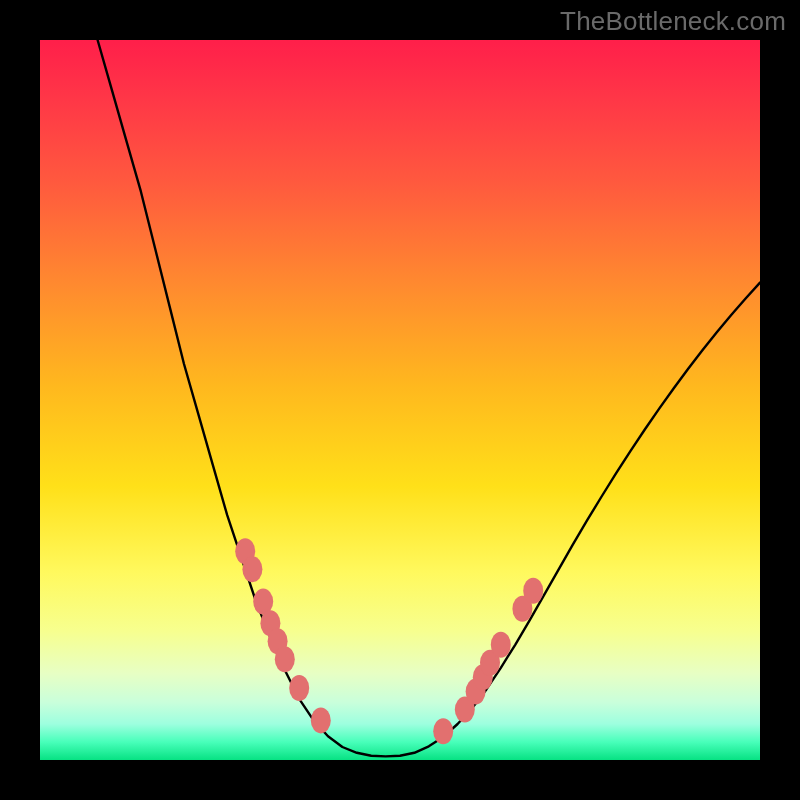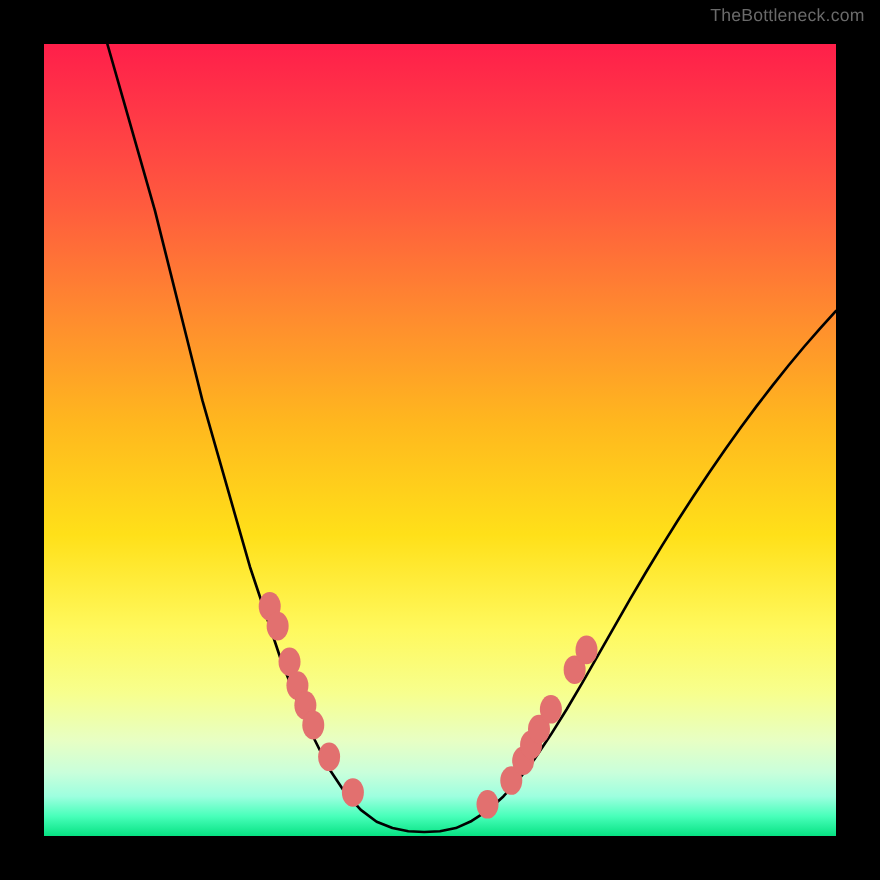--- a/index.html
+++ b/index.html
@@ -10,21 +10,21 @@
     background: #000;
     position: relative;
     overflow: hidden;
     font-family: Arial, Helvetica, sans-serif;
   }
   .watermark {
     position: absolute;
     top: 6px;
     right: 14px;
     color: #6a6a6a;
-    font-size: 16px;
+    font-size: 26px;
     font-weight: 500;
     letter-spacing: 0.2px;
     z-index: 10;
   }
   .plot-area {
     position: absolute;
     left: 40px;
     top: 40px;
     width: 720px;
     height: 720px;

